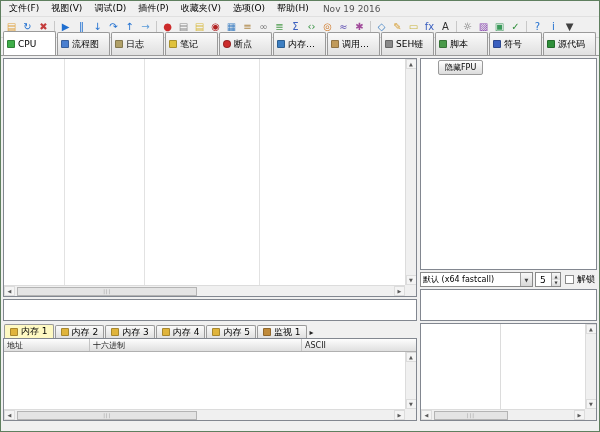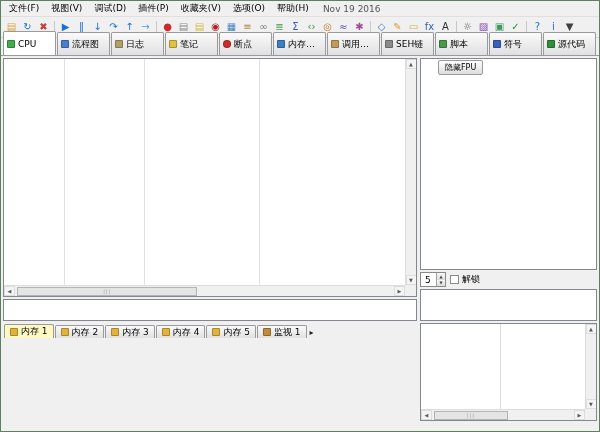--- a/index.html
+++ b/index.html
@@ -212,20 +212,24 @@
       <div class="panel infobox"></div>
     </div>
 
     <div class="vsplit"></div>
 
     <div class="right-col">
       <div class="panel registers">
         <span class="hidefpu">隐藏FPU</span>
       </div>
       <div class="cc-row">
+        <span class="combo">
+          <span>默认 (x64 fastcall)</span>
+          <span class="combo-btn">▼</span>
+        </span>
         <span class="spinner">
           <span>5</span>
           <span class="spin-btns">
             <span class="spin-btn">▲</span>
             <span class="spin-btn">▼</span>
           </span>
         </span>
         <span class="checkbox-row">
           <span class="checkbox"></span>
           <span>解锁</span>
@@ -257,20 +261,39 @@
           <div class="dtab">
             <span class="ticon" style="background: rgb(224, 180, 60);"></span>
             <span class="tab-label">内存 5</span>
           </div>
           <div class="dtab">
             <span class="ticon" style="background: rgb(192, 138, 58);"></span>
             <span class="tab-label">监视 1</span>
           </div>
           <span class="dtab-more">▸</span>
         </div>
+      <div class="panel dump-panel">
+        <div class="dump-header">
+            <div class="dcol dcol0">地址</div>
+            <div class="dcol dcol1">十六进制</div>
+            <div class="dcol dcol2">ASCII</div>
+          </div>
+        <div class="sb-v sbv-below-header">
+          <span class="sb-btn">▲</span>
+          <span class="sb-btn">▼</span>
+        </div>
+        <div class="sb-h">
+          <span class="sb-btn">◀</span>
+          <span class="sb-thumb-h">
+              <span class="grip">|||</span>
+            </span>
+          <span class="sb-btn">▶</span>
+        </div>
+        <div class="sb-corner"></div>
+      </div>
     </div>
 
     <div class="vsplit"></div>
 
     <div class="stack-col">
       <div class="panel stack">
         <div class="stack-divider"></div>
         <div class="sb-v">
           <span class="sb-btn">▲</span>
           <span class="sb-btn">▼</span>

